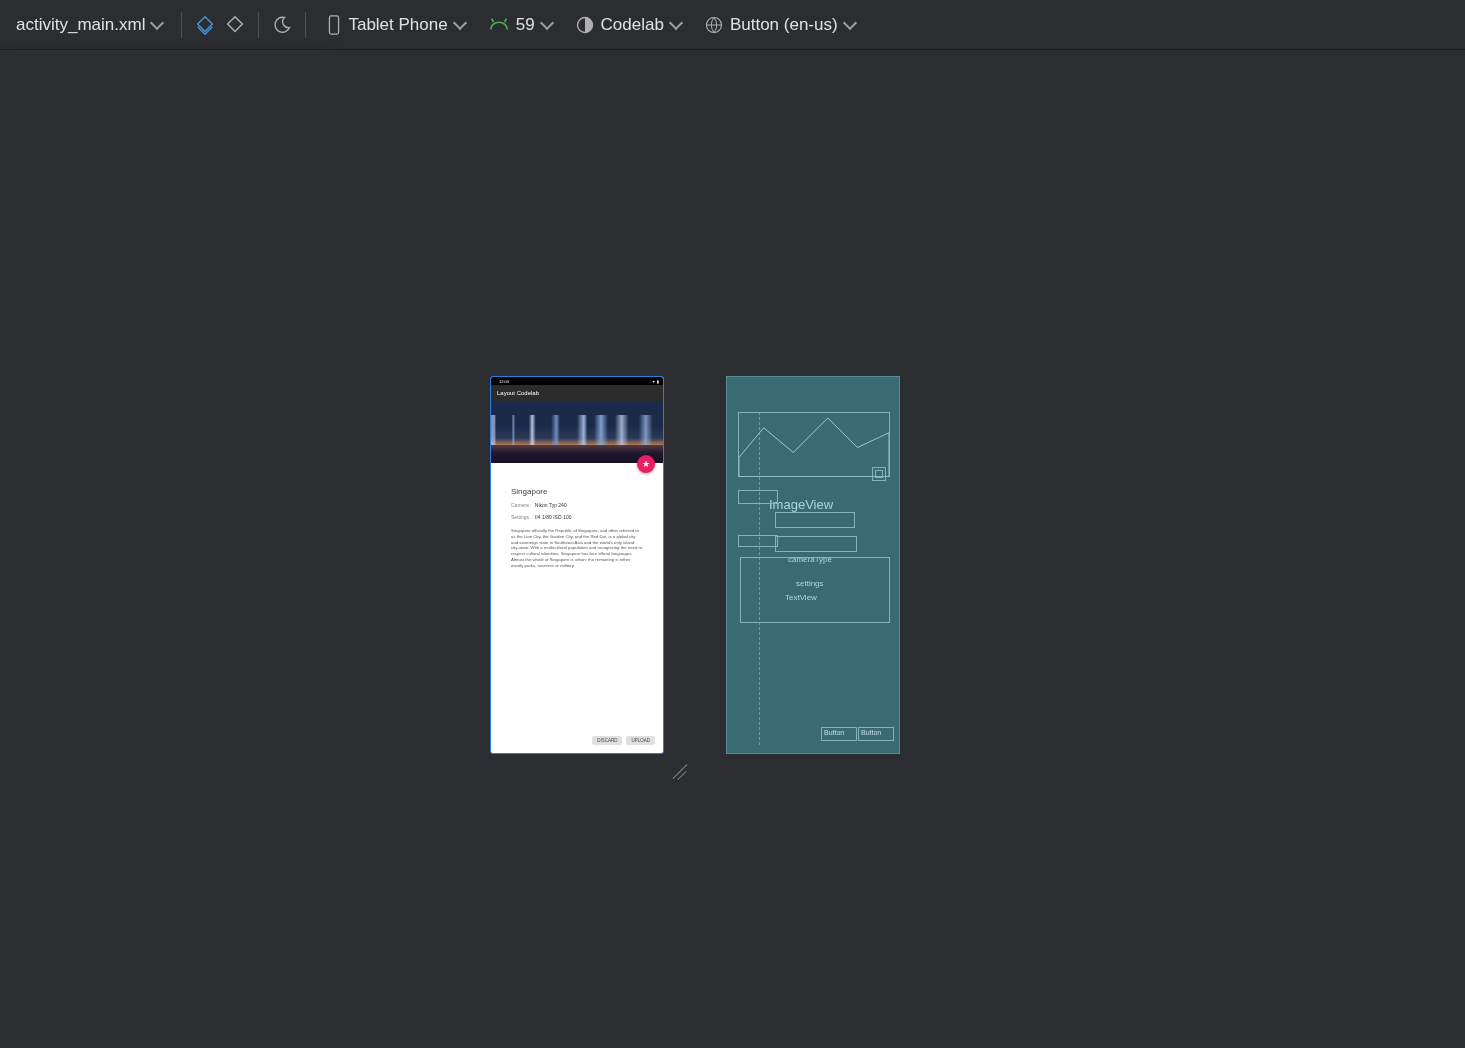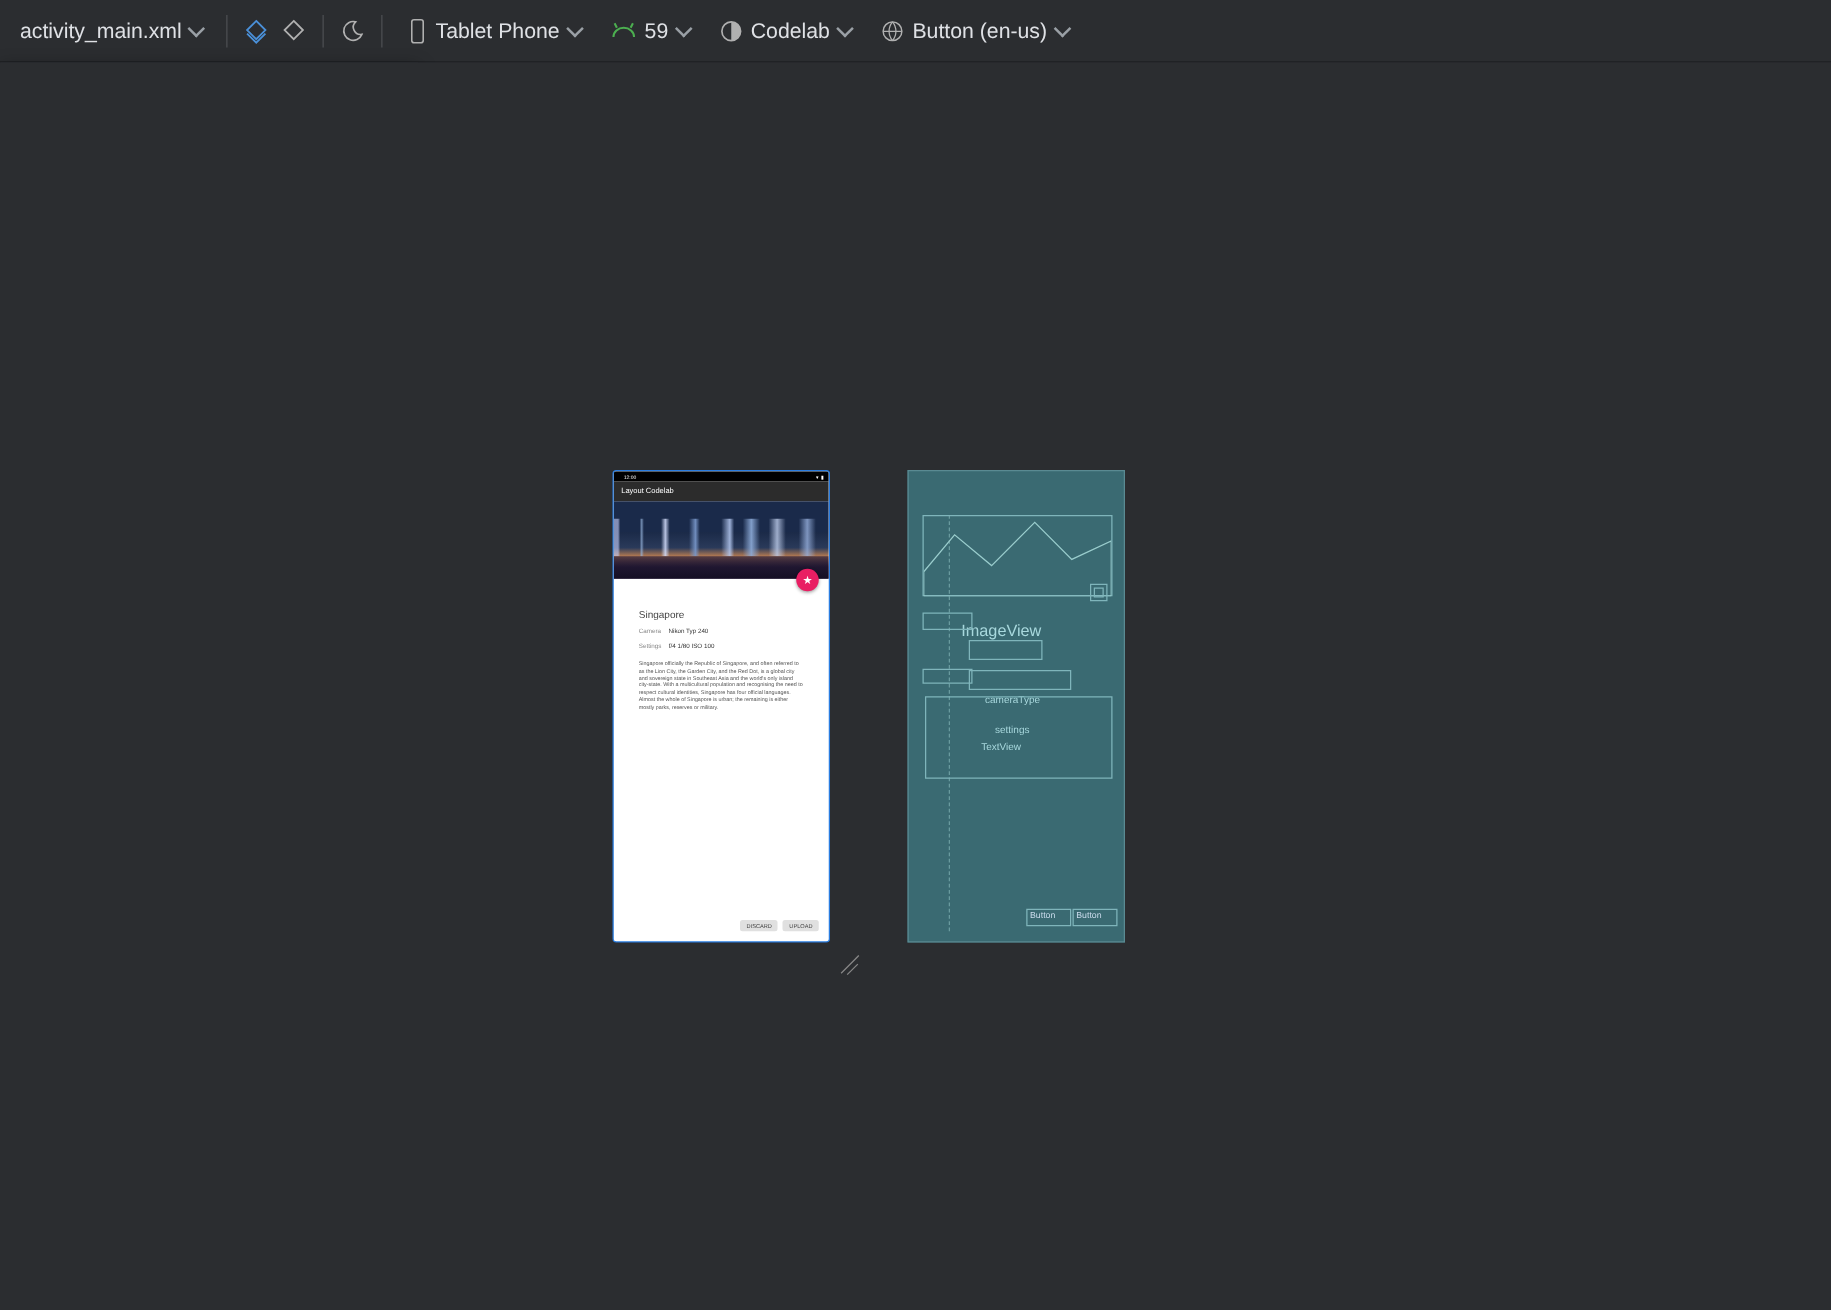--- a/index.html
+++ b/index.html
@@ -229,21 +229,21 @@
     white-space: nowrap;
     margin-top: 40px;
   }
   .bp-img {
     left:11px; top:35px; width:152px; height:65px;
   }
   .bp-img svg { position:absolute; inset:0; }
   .bp-fab { position:absolute; border:1px solid #7fb5bb; right:13px; top:90px; width:14px; height:14px; }
   .bp-fab::after { content:""; position:absolute; inset:2px; border:1px solid #7fb5bb; }
   .bp-chip1 { left:11px; top:113px; width:40px; height:14px; }
-  .bp-cam { left:48px; top:135px; width:59px; height:16px; text-align:center; }
+  .bp-cam { left:48px; top:135px; width:80px; height:16px; text-align:center; }
   .bp-chip2 { left:11px; top:158px; width:40px; height:12px; }
   .bp-set { left:48px; top:159px; width:82px; height:16px; text-align:center; }
   .bp-tv  { left:13px; top:180px; width:150px; height:66px; }
   .bp-guideline {
     position:absolute;
     left:32px; top:35px; bottom:8px;
     border-left: 1px dashed #9cc;
     opacity:.5;
   }
   .bp-btn1 { left:94px; top:350px; width:36px; height:14px; }

